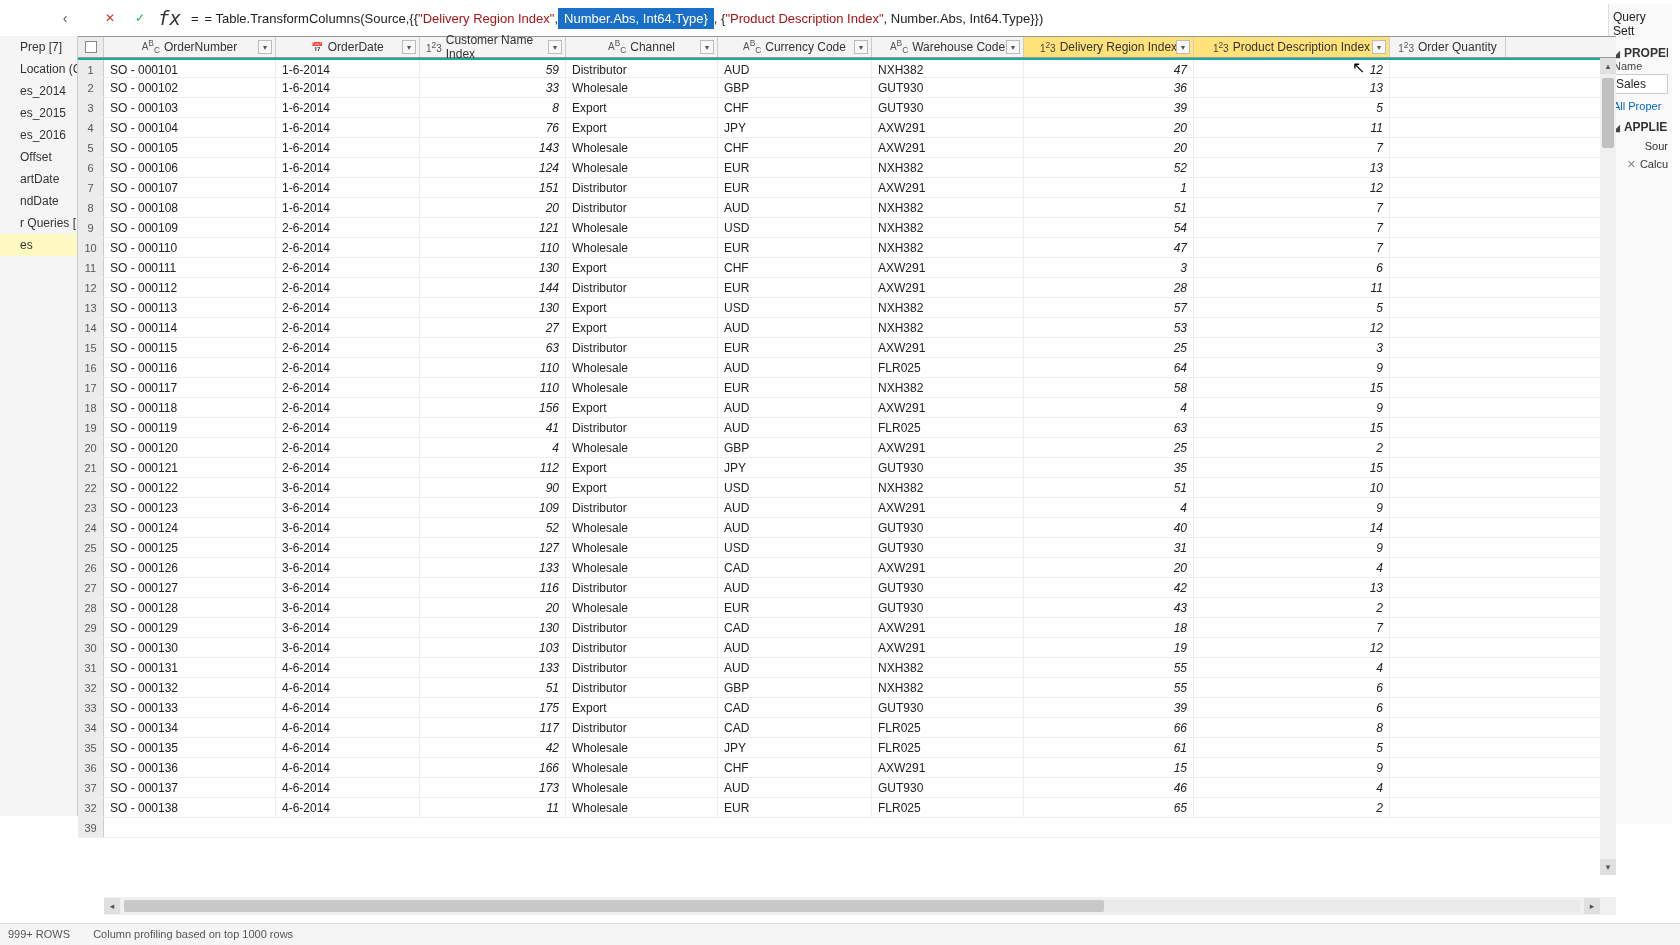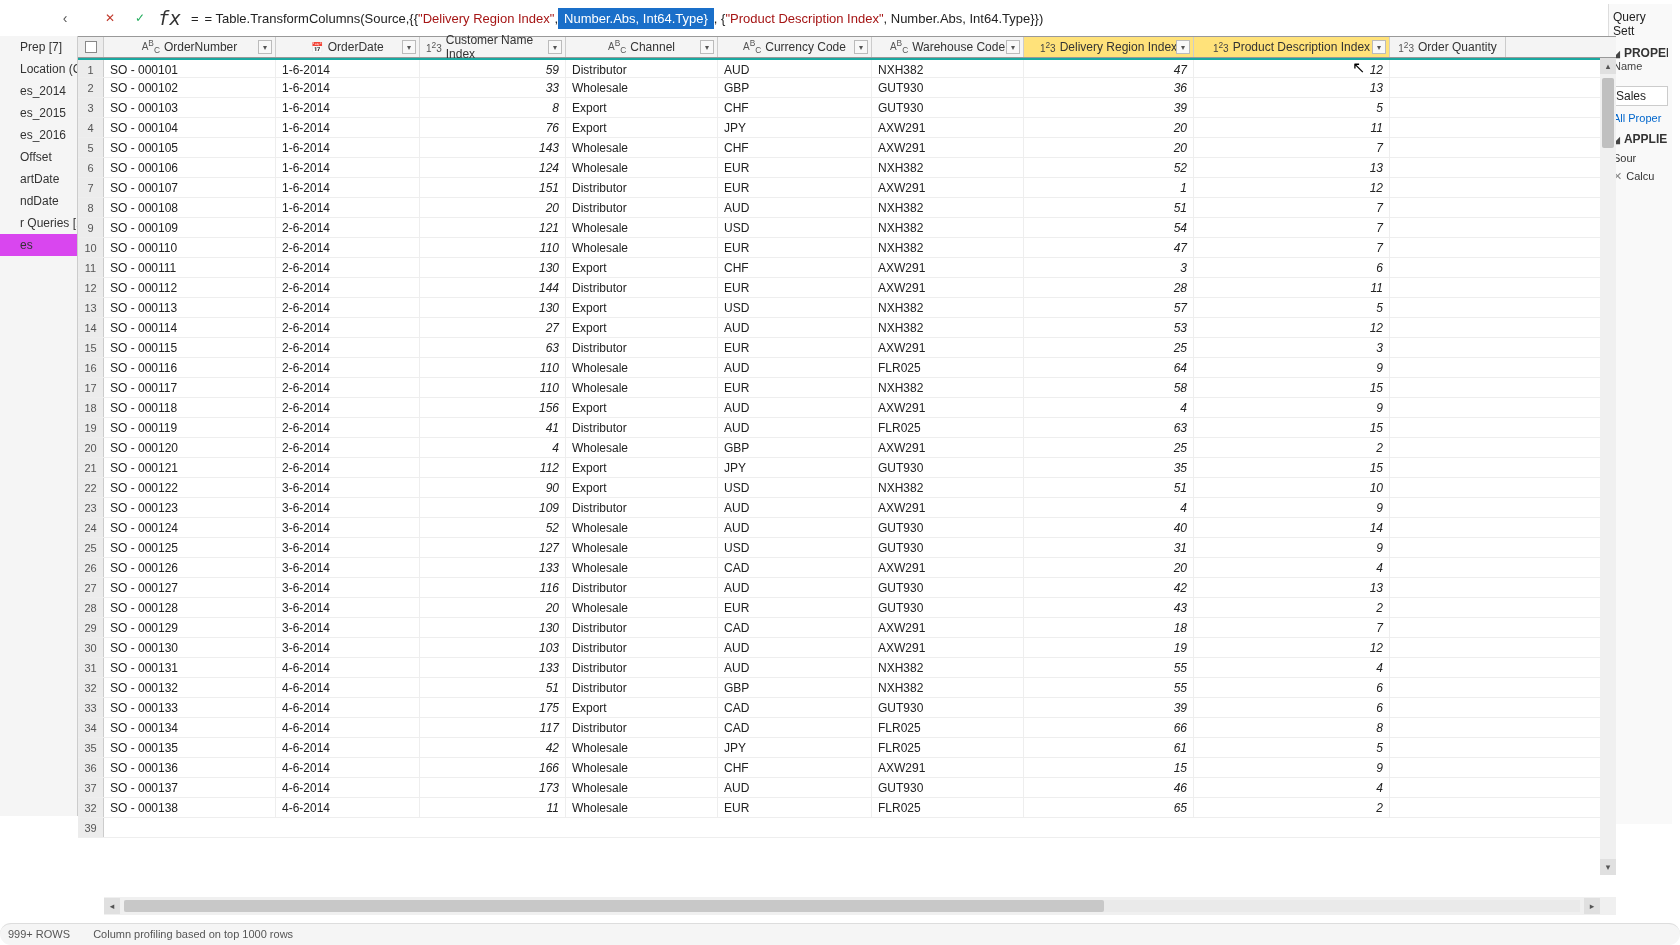--- a/index.html
+++ b/index.html
@@ -15,31 +15,31 @@
 .formula-box { flex: 1; margin-left: 10px; margin-right: 8px; height: 24px; display: flex; align-items: center; font-family: Consolas, monospace; font-size: 13px; overflow: hidden; white-space: nowrap; }
 .formula-box .eq { margin-right: 6px; }
 .formula-box .plain { color: #222; }
 .formula-box .str { color: #a51515; }
 .formula-box .sel { background: #1a6fc9; color: #fff; border: 2px solid #1a6fc9; padding: 1px 4px; }
 .formula-expand { width: 22px; text-align: center; color: #555; font-size: 11px; }
 
 
 .queries { position: absolute; left: 0; top: 36px; width: 78px; height: 780px; background: #f5f5f5; border-right: 1px solid #ccc; font-size: 12px; overflow: hidden; }
 .queries .qitem { padding: 4px 20px; white-space: nowrap; color: #333; }
-.queries .qitem.sel { background: #d946ef; }
+.queries .qitem.sel { background: #fef9c3; }
 
 
 .settings { position: absolute; right: 8px; top: 4px; width: 64px; height: 820px; background: #f9f9f9; border-left: 1px solid #ddd; padding: 6px 4px; }
 .settings .hdr { font-size: 12px; color: #222; margin-bottom: 4px; }
 .settings .sect { font-weight: bold; font-size: 12px; margin-top: 8px; color: #333; white-space: nowrap; overflow: hidden; }
 .settings .sect:before { content: "◢"; font-size: 9px; margin-right: 4px; color: #444; }
 .settings .lbl { font-size: 11px; color: #444; }
-.settings .val { font-size: 12px; padding: 2px 2px; border: 1px solid #ccc; background: #fff; margin-top: 14px; }
+.settings .val { font-size: 12px; padding: 2px 2px; border: 1px solid #ccc; background: #fff; margin-top: 2px; }
 .settings .link { font-size: 11px; color: #0066cc; margin-top: 6px; }
-.settings .step { font-size: 11px; color: #333; margin-top: 6px; white-space: nowrap; overflow: hidden; }
+.settings .step { font-size: 11px; color: #333; margin-top: 6px; text-align: right; white-space: nowrap; overflow: hidden; }
 .settings .step .x { color: #888; margin-right: 4px; }
 
 
 .table-wrap { position: absolute; left: 78px; top: 36px; right: 64px; bottom: 30px; display: flex; flex-direction: column; }
 .grid-header { display: flex; height: 22px; background: #f4f4f4; border-top: 1px solid #999; border-bottom: 1px solid #999; }
 .rownum-hdr { width: 26px; border-right: 1px solid #ccc; background: #ececec; display:flex; align-items:center; justify-content:center; }
 .rownum-hdr .tblicon { width: 12px; height: 12px; border: 1px solid #888; background: #fff; }
 .col { border-right: 1px solid #ccc; display: flex; align-items: center; padding: 0 6px; position: relative; font-size: 12px; color: #333; justify-content: center; }
 .col .typeicon { font-size: 10px; margin-right: 4px; color: #555; }
 .col .dd { position: absolute; right: 3px; top: 3px; width: 14px; height: 14px; border: 1px solid #bbb; background: #f8f8f8; font-size: 8px; display: flex; align-items: center; justify-content: center; color: #555; }
@@ -74,21 +74,21 @@
 
 
 .hscroll { height: 18px; background: #f0f0f0; display: flex; align-items: center; position: relative; margin-left: 26px; }
 .hscroll .left, .hscroll .right { width: 16px; height: 16px; background: #e0e0e0; text-align: center; font-size: 9px; line-height: 16px; color: #555; position: absolute; }
 .hscroll .left { left: 0; }
 .hscroll .right { right: 16px; }
 .hscroll .track { position: absolute; left: 20px; right: 36px; height: 12px; top: 3px; background: #eaeaea; }
 .hscroll .thumb { position: absolute; left: 20px; width: 980px; height: 12px; top: 3px; background: #c8c8c8; border-radius: 2px; }
 
 
-.status { position: absolute; left: 0; right: 0; bottom: 0; height: 22px; background: #f5f5f5; border-top: 1px solid #ddd; font-size: 11px; color: #555; padding: 4px 8px; border-radius: 11px; }
+.status { position: absolute; left: 0; right: 0; bottom: 0; height: 22px; background: #f5f5f5; border-top: 1px solid #ddd; font-size: 11px; color: #555; padding: 4px 8px; }
 .status span { margin-right: 20px; }
 
 
 .cursor-ptr { position: absolute; left: 1352px; top: 58px; font-size: 16px; color: #000; pointer-events: none; }
 </style>
 </head>
 <body>
 
 <div class="formula-row">
   <div class="nav-back">‹</div>

